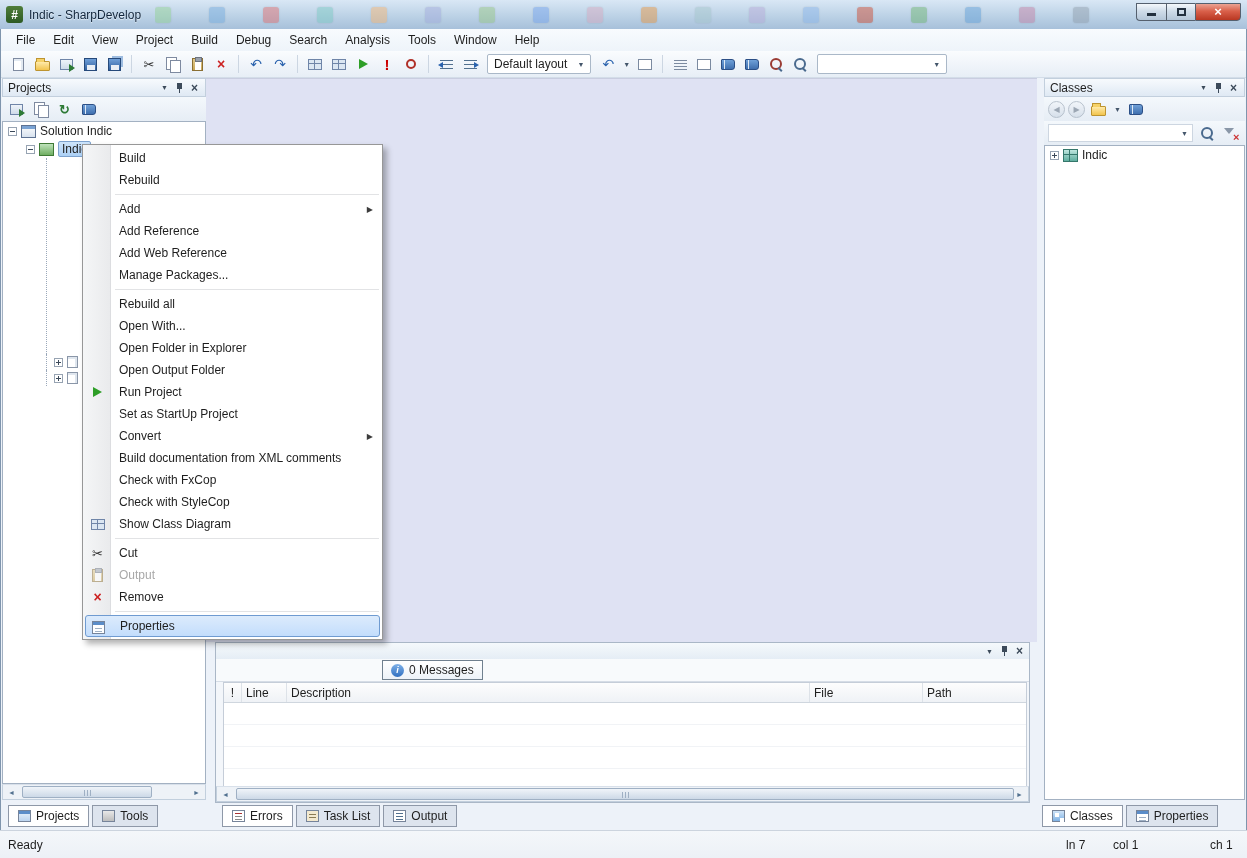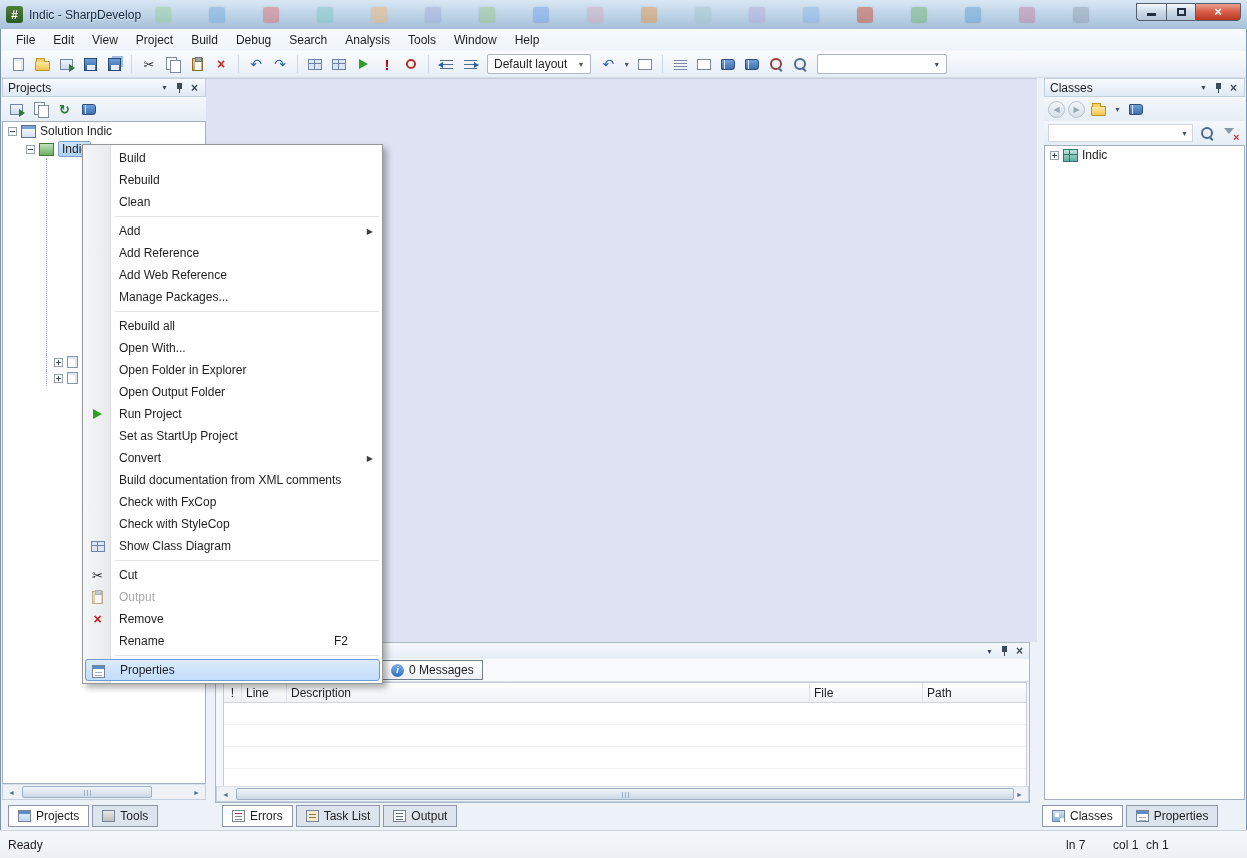--- a/index.html
+++ b/index.html
@@ -181,21 +181,21 @@
   .ti-classes { background:linear-gradient(#cfe4f8,#7fb2e5); }
   .ti-classes::before { content:""; position:absolute; left:2px; top:2px; width:4px; height:4px; background:#fff; box-shadow:5px 5px 0 #fff; }
   .ti-properties::before { content:""; position:absolute; left:0; right:0; top:0; height:3px; background:#5b8dc9; }
   .ti-properties::after { content:""; position:absolute; left:2px; right:2px; top:6px; height:1px; background:#9fb0c4; box-shadow:0 3px 0 #9fb0c4; }
 
   
   .statusbar { position:absolute; left:0; top:830px; width:100%; height:44px;
     background:linear-gradient(#f4f7fa,#e8edf4); border-top:1px solid #ccd4de; }
   .statusbar span { position:absolute; top:7px; }
   #st-ready { left:8px; }
-  #st-ln { left:1066px; } #st-col { left:1113px; } #st-ch { left:1146px; }
+  #st-ln { left:1066px; } #st-col { left:1113px; } #st-ch { left:1210px; }
 
   
   #context-menu { position:absolute; left:82px; top:144px; width:301px; z-index:100;
     background:#fff; border:1px solid #979797; box-shadow:4px 4px 6px rgba(0,0,0,.3); padding:2px 0; }
   #context-menu::before { content:""; position:absolute; left:0; top:0; bottom:0; width:28px;
     background:linear-gradient(to right,#f5f6f7,#e9eaec); border-right:1px solid #fff; box-shadow:inset -1px 0 0 #dcdde0; }
   .ctx-item { position:relative; height:22px; display:flex; align-items:center; padding-left:36px; padding-right:8px; z-index:1; }
   .ctx-item.disabled { color:#a8a8a8; }
   .ctx-item.disabled .mi-icon { opacity:.5; }
   .ctx-item.selected { margin:0 2px; border:1px solid #6f9bd1; border-radius:3px;
@@ -531,24 +531,20 @@
 
   <div id="context-menu">
       <div class="ctx-item">
         <span class="mi-icon"></span>
         <span class="ctx-label">Build</span>
       </div>
       <div class="ctx-item">
         <span class="mi-icon"></span>
         <span class="ctx-label">Rebuild</span>
       </div>
-      <div class="ctx-item">
-        <span class="mi-icon"></span>
-        <span class="ctx-label">Clean</span>
-      </div>
       <div class="ctx-sep"></div>
       <div class="ctx-item">
         <span class="mi-icon"></span>
         <span class="ctx-label">Add</span>
         <span class="ctx-arrow">▶</span>
       </div>
       <div class="ctx-item">
         <span class="mi-icon"></span>
         <span class="ctx-label">Add Reference</span>
       </div>
@@ -617,25 +613,20 @@
       </div>
       <div class="ctx-item disabled">
         <span class="mi-icon">
           <span class="g-clip"></span>
         </span>
         <span class="ctx-label">Output</span>
       </div>
       <div class="ctx-item">
         <span class="mi-icon g-xred">×</span>
         <span class="ctx-label">Remove</span>
-      </div>
-      <div class="ctx-item">
-        <span class="mi-icon"></span>
-        <span class="ctx-label">Rename</span>
-        <span class="ctx-shortcut">F2</span>
       </div>
       <div class="ctx-sep"></div>
       <div class="ctx-item selected">
         <span class="mi-icon">
           <span class="g-form"></span>
         </span>
         <span class="ctx-label">Properties</span>
       </div>
     </div>
 

